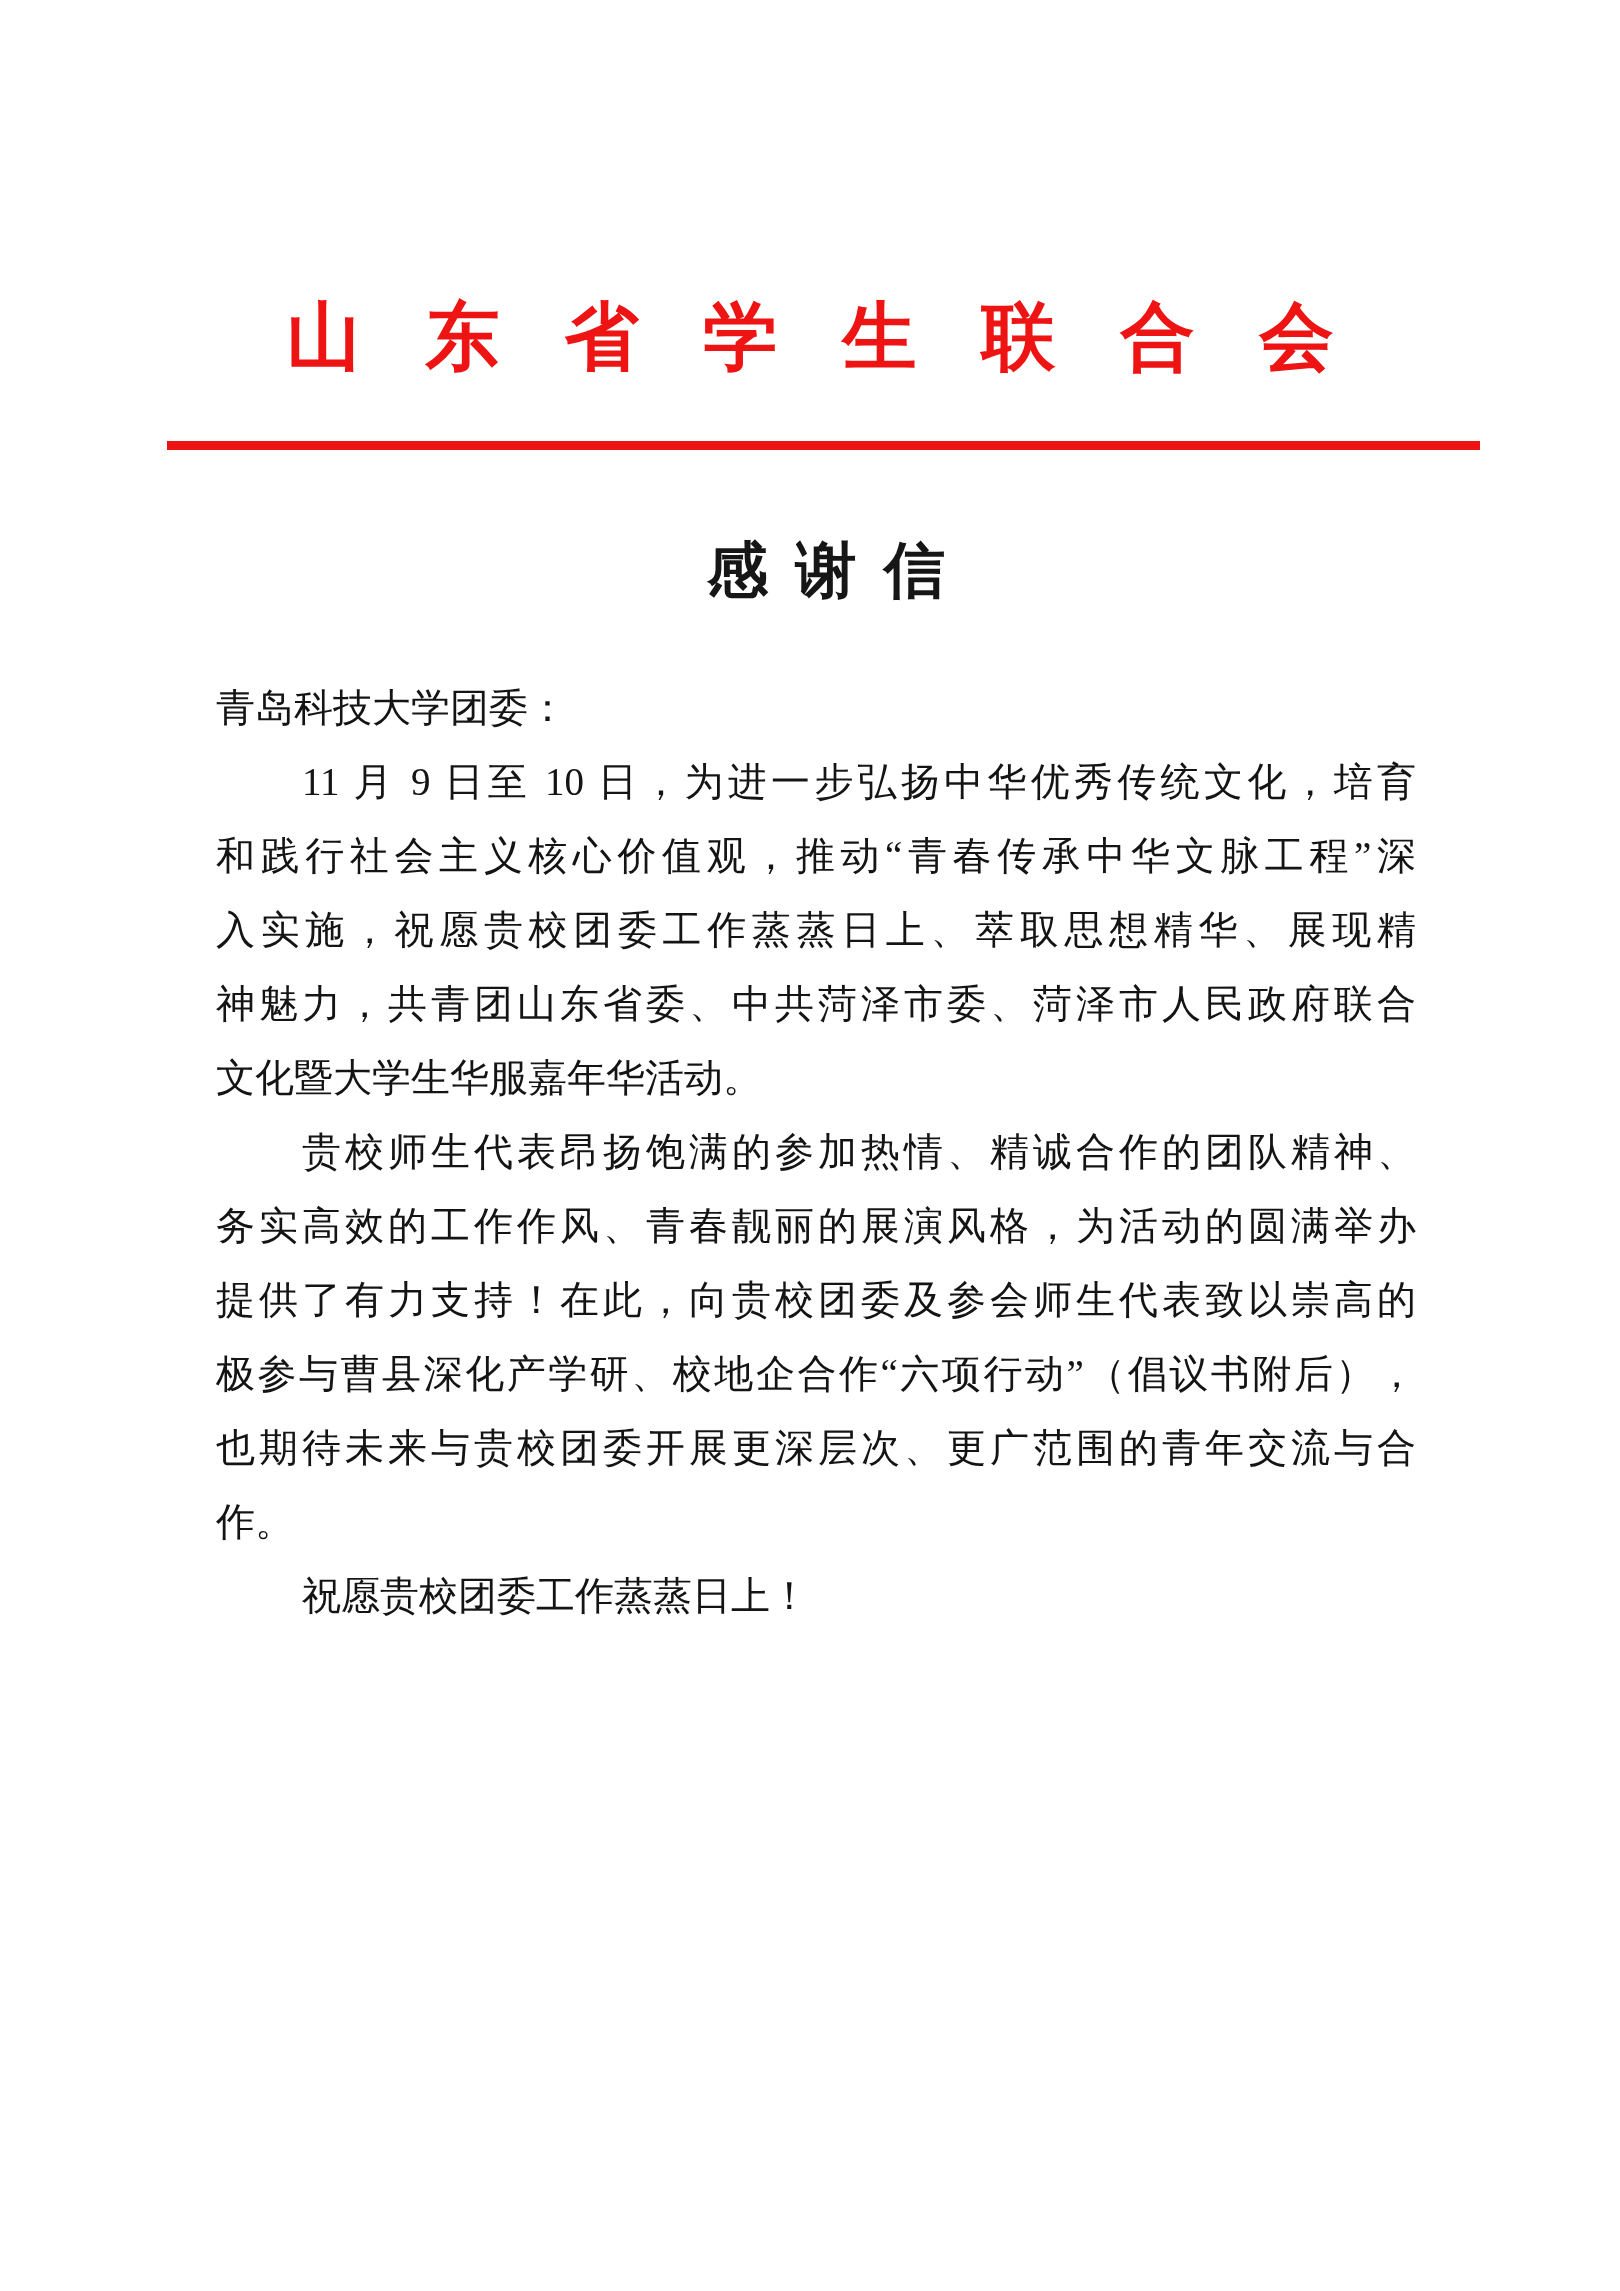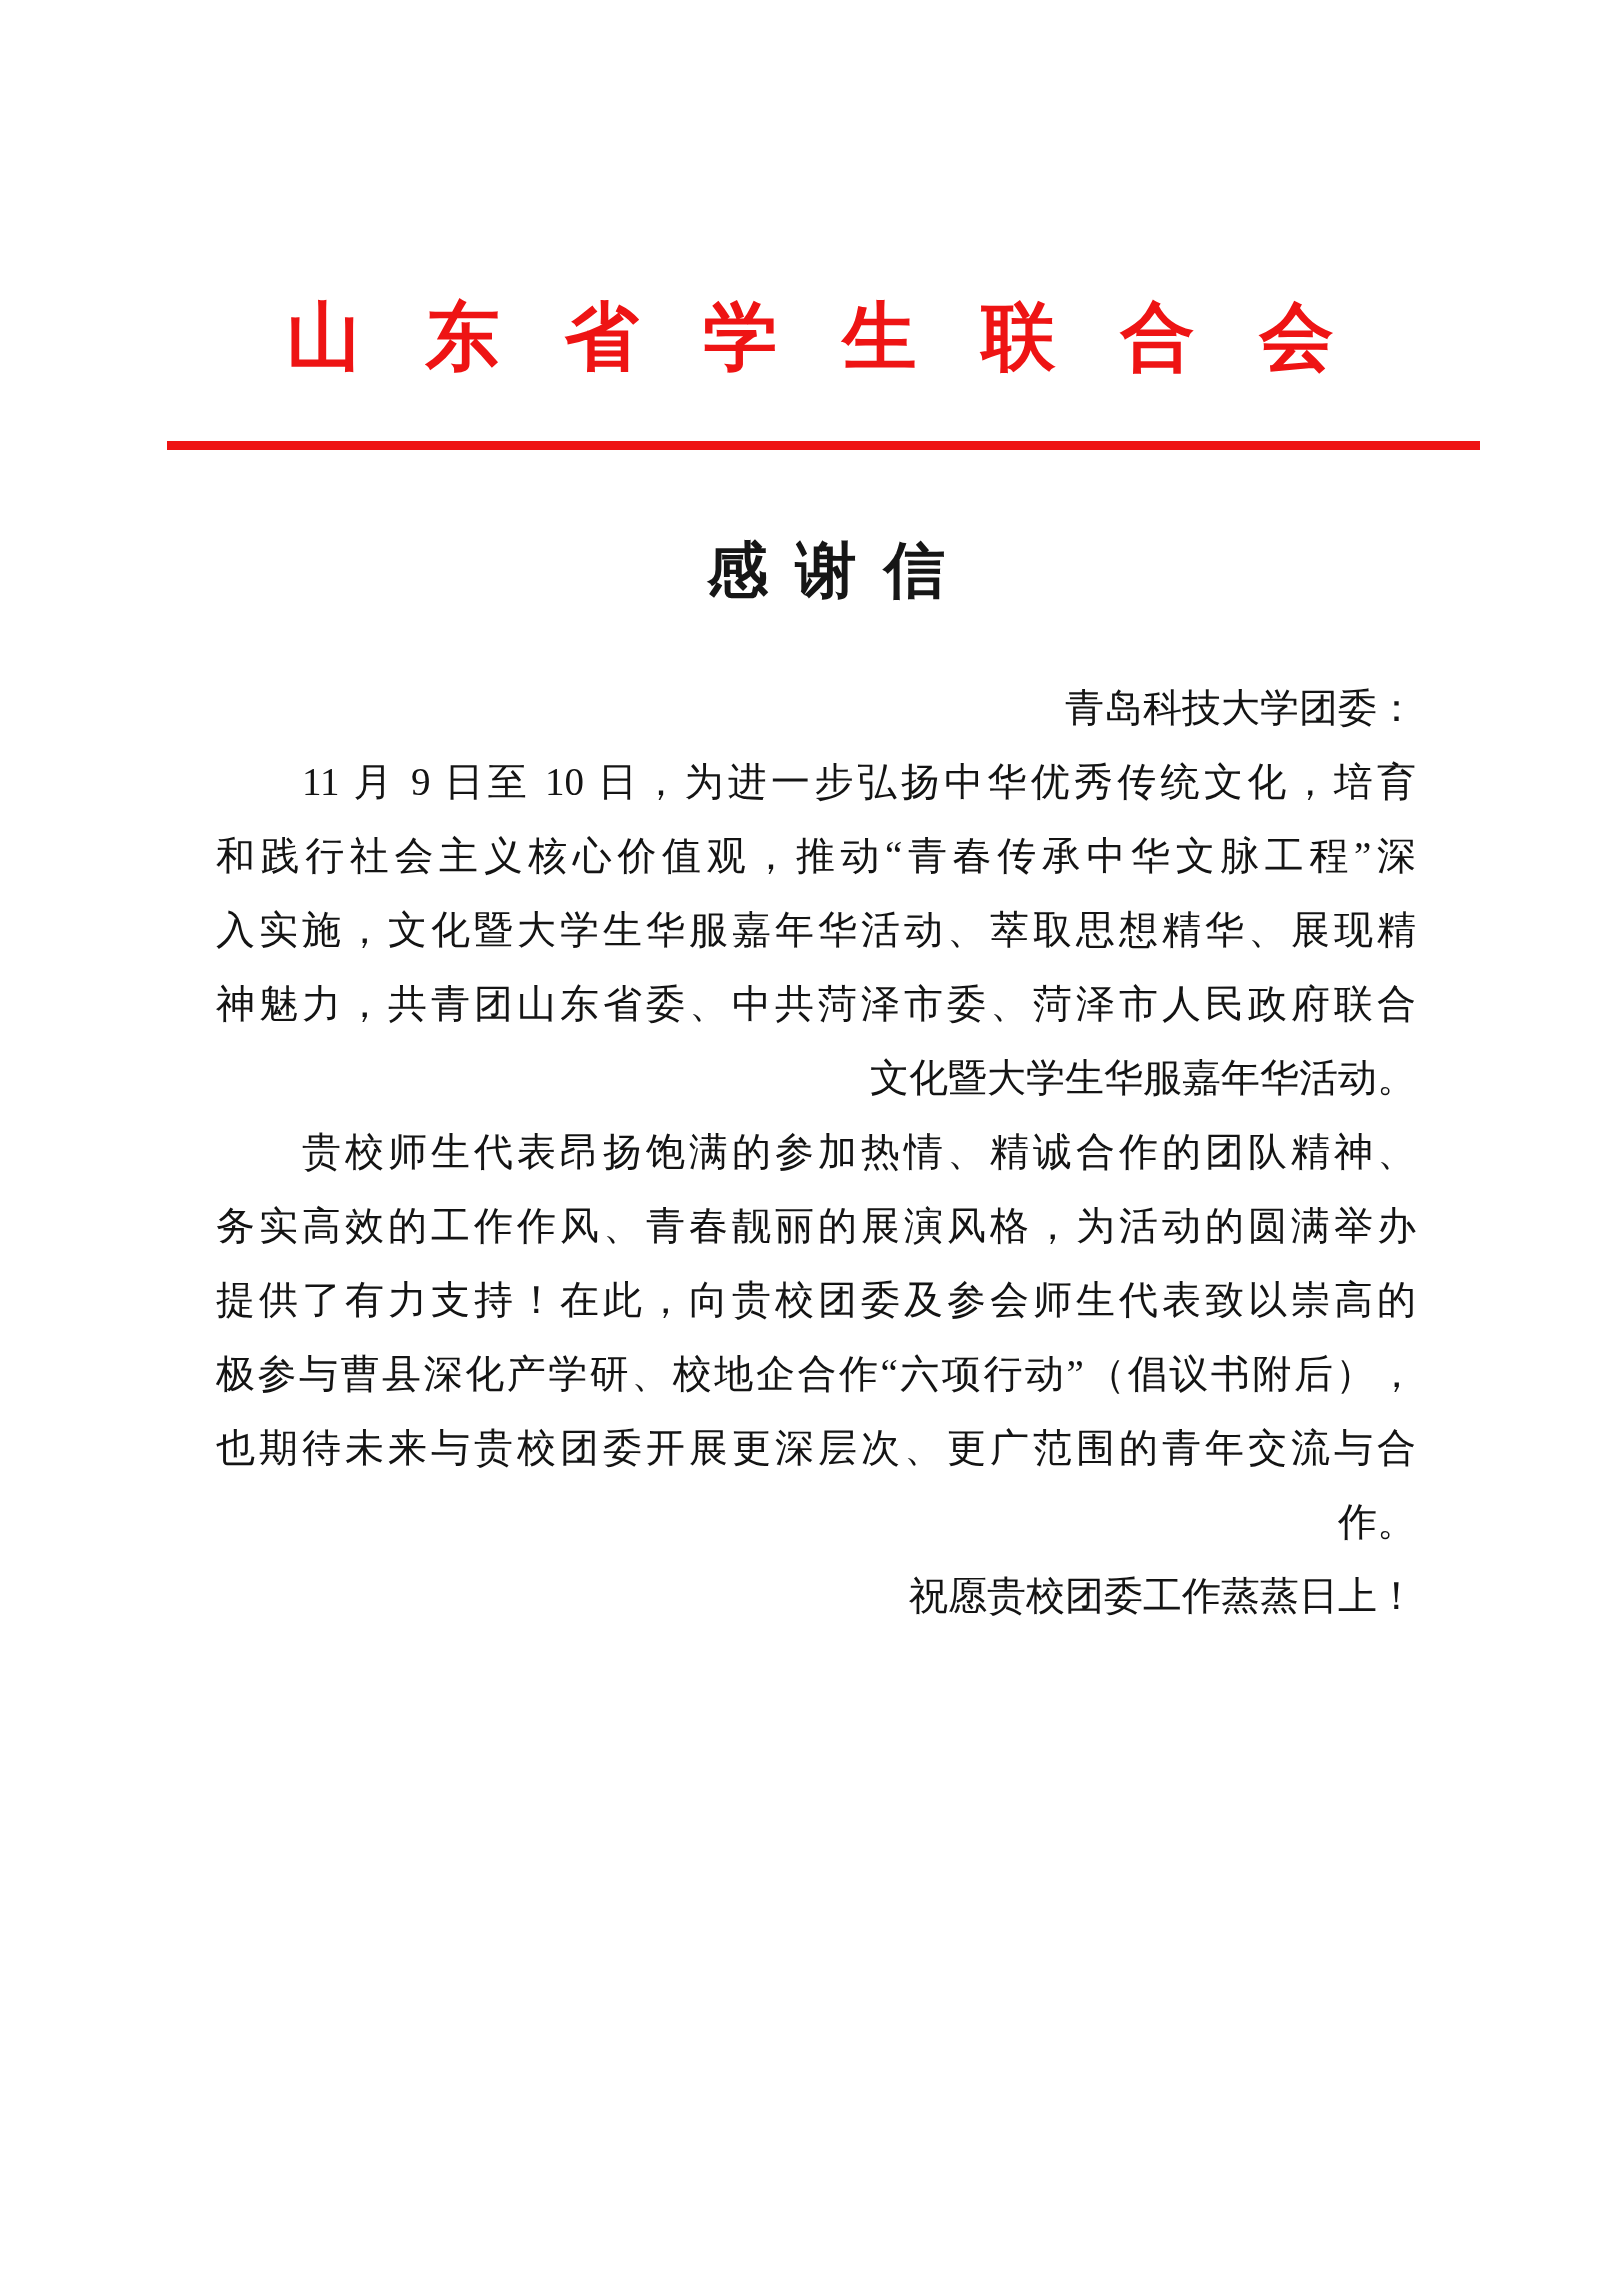--- a/index.html
+++ b/index.html
@@ -74,21 +74,21 @@
   .body-text {
     position: absolute;
     top: 671px;
     left: 216px;
     width: 1200px;
     font-size: 39px;
     line-height: 74px;
   }
   .line {
     height: 74px;
-    text-align: right;
+    text-align: left;
     white-space: normal;
   }
   .line.just {
     text-align: justify;
     text-align-last: justify;
   }
   .line.indent {
     padding-left: 86px;
   }
   
@@ -144,21 +144,21 @@
   <div class="letterhead">山东省学生联合会</div>
 
   <div class="divider top"></div>
 
   <h1 class="title">感谢信</h1>
 
   <div class="body-text">
       <div class="line">青岛科技大学团委：</div>
       <div class="line just indent">11 月 9 日至 10 日，为进一步弘扬中华优秀传统文化，培育</div>
       <div class="line just">和践行社会主义核心价值观，推动“青春传承中华文脉工程”深</div>
-      <div class="line just">入实施，文化暨大学生华服嘉年华活动、萃取思想精华、展现精</div>
+      <div class="line just">入实施，祝愿贵校团委工作蒸蒸日上、萃取思想精华、展现精</div>
       <div class="line just">神魅力，共青团山东省委、中共菏泽市委、菏泽市人民政府联合</div>
       <div class="line">文化暨大学生华服嘉年华活动。</div>
       <div class="line just indent">贵校师生代表昂扬饱满的参加热情、精诚合作的团队精神、</div>
       <div class="line just">务实高效的工作作风、青春靓丽的展演风格，为活动的圆满举办</div>
       <div class="line just">提供了有力支持！在此，向贵校团委及参会师生代表致以崇高的</div>
       <div class="line just">极参与曹县深化产学研、校地企合作“六项行动”（倡议书附后），</div>
       <div class="line just">也期待未来与贵校团委开展更深层次、更广范围的青年交流与合</div>
       <div class="line">作。</div>
       <div class="line indent">祝愿贵校团委工作蒸蒸日上！</div>
     </div>

